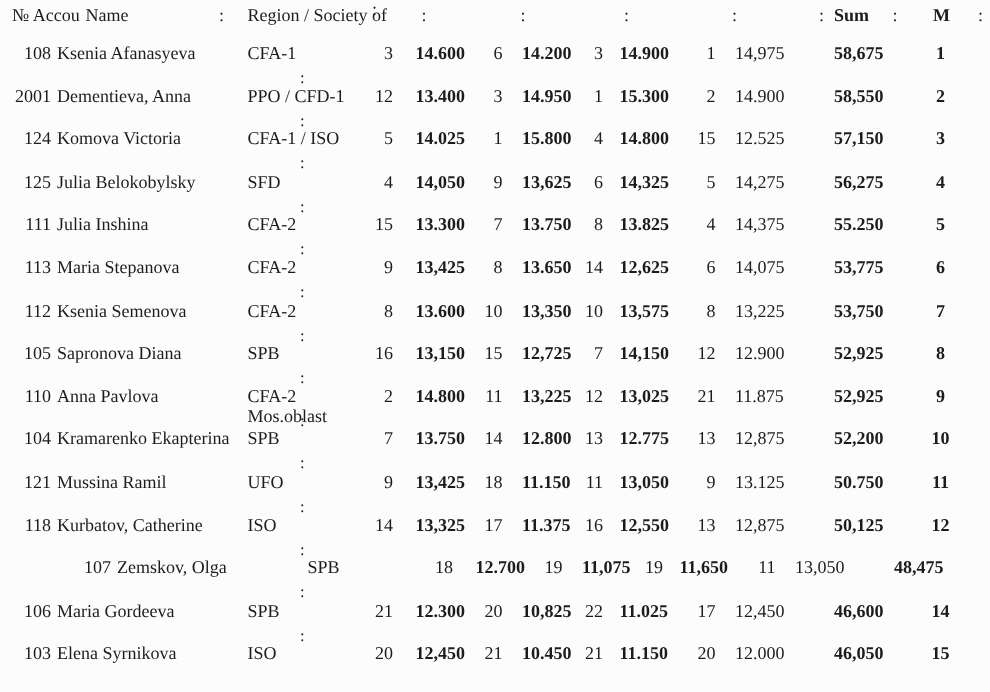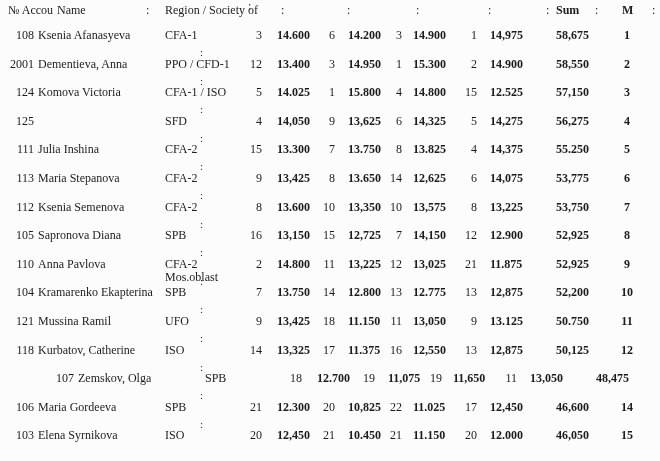--- a/index.html
+++ b/index.html
@@ -23,21 +23,21 @@
   .c-name{left:38px;}
   .c-region{left:165px;}
   .c-region2{left:165px;top:13px;}
   .c-r1{left:228px;width:34px;text-align:right;}
   .c-s1{left:277px;font-weight:bold;}
   .c-r2{left:301px;width:34px;text-align:right;}
   .c-s2{left:348px;font-weight:bold;}
   .c-r3{left:368px;width:34px;text-align:right;}
   .c-s3{left:413px;font-weight:bold;}
   .c-r4{left:443px;width:34px;text-align:right;}
-  .c-s4{left:490px;font-weight:bold;}
+  .c-s4{left:490px;font-weight:normal;}
   .c-sum{left:556px;font-weight:bold;}
   .c-m{left:612px;width:30px;text-align:center;font-weight:bold;}
   .sep{left:200px;font-size:11px;}
 </style>
 </head>
 <body>
 
 <div class="sheet">
   <div class="hdr">
     <span class="h-num">№ Accou</span>
@@ -99,20 +99,21 @@
         <span class="c-r3">4</span>
         <span class="c-s3">14.800</span>
         <span class="c-r4">15</span>
         <span class="c-s4">12.525</span>
         <span class="c-sum">57,150</span>
         <span class="c-m">3</span>
       </div>
       <span class="sep" style="position: absolute; top: 102.2px;">:</span>
       <div class="row" style="top: 113.8px;">
         <span class="c-num">125</span>
+        <span class="c-name">Julia Belokobylsky</span>
         <span class="c-region">SFD</span>
         <span class="c-r1">4</span>
         <span class="c-s1">14,050</span>
         <span class="c-r2">9</span>
         <span class="c-s2">13,625</span>
         <span class="c-r3">6</span>
         <span class="c-s3">14,325</span>
         <span class="c-r4">5</span>
         <span class="c-s4">14,275</span>
         <span class="c-sum">56,275</span>

